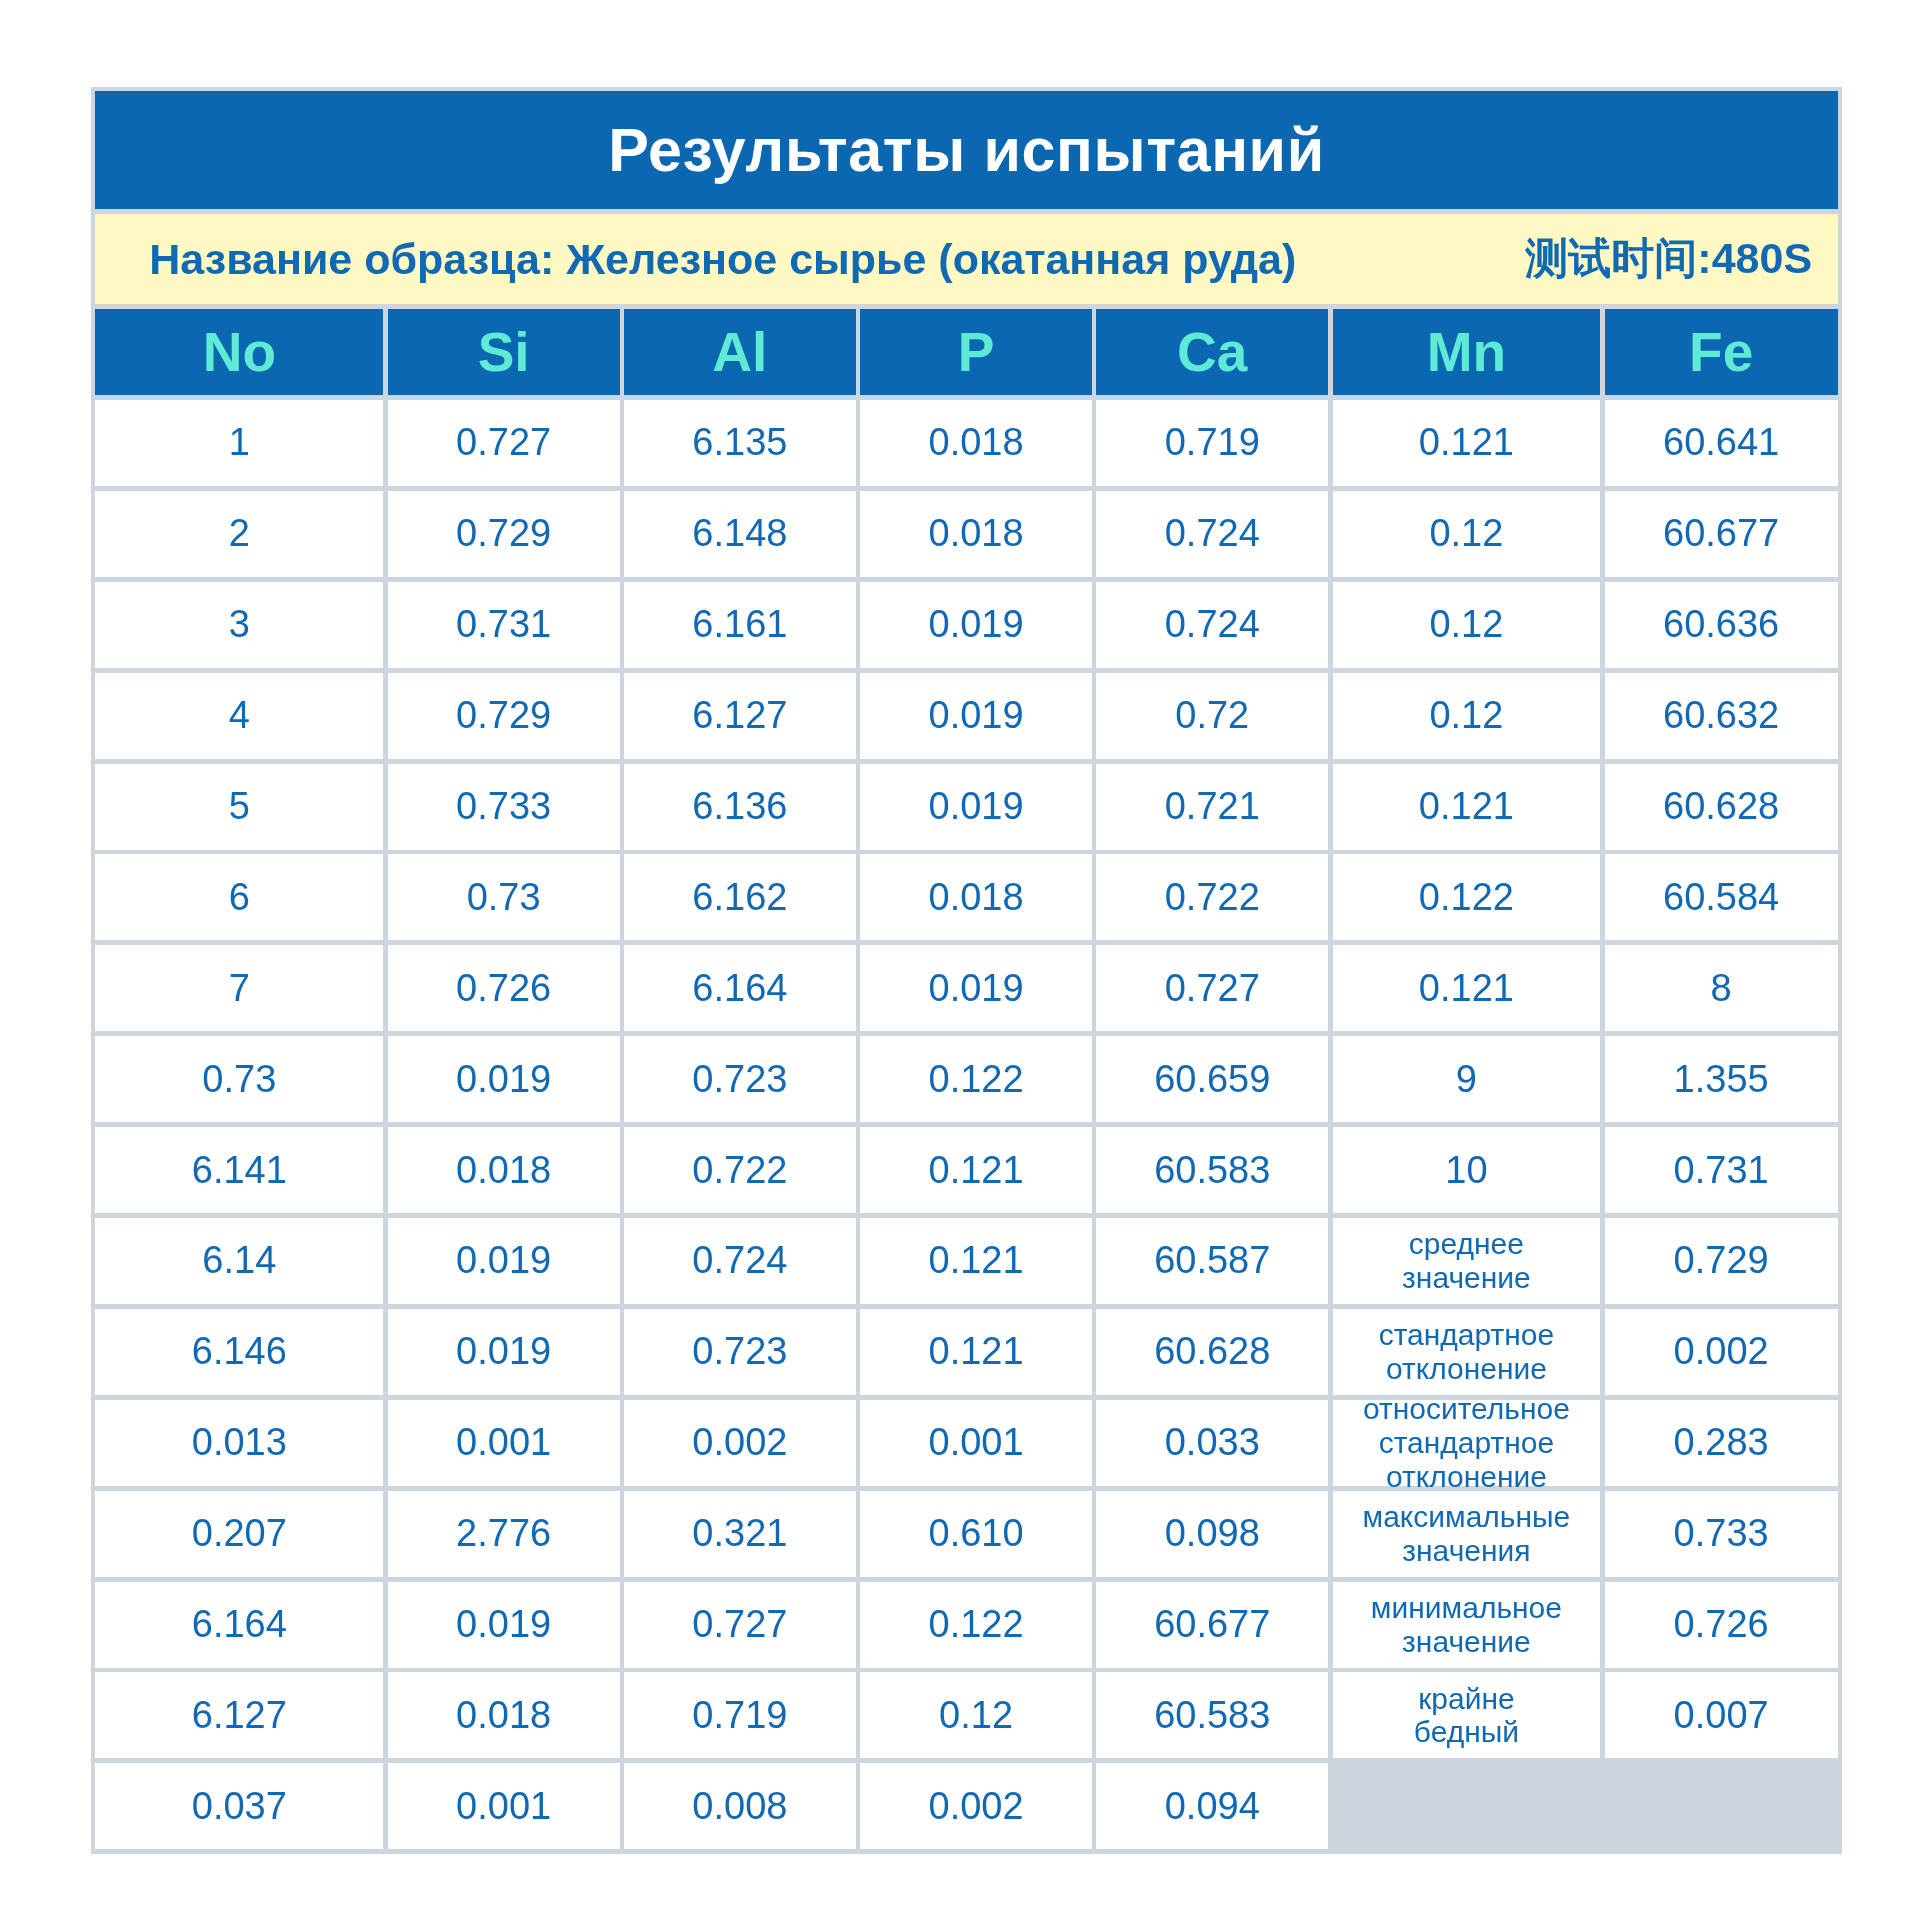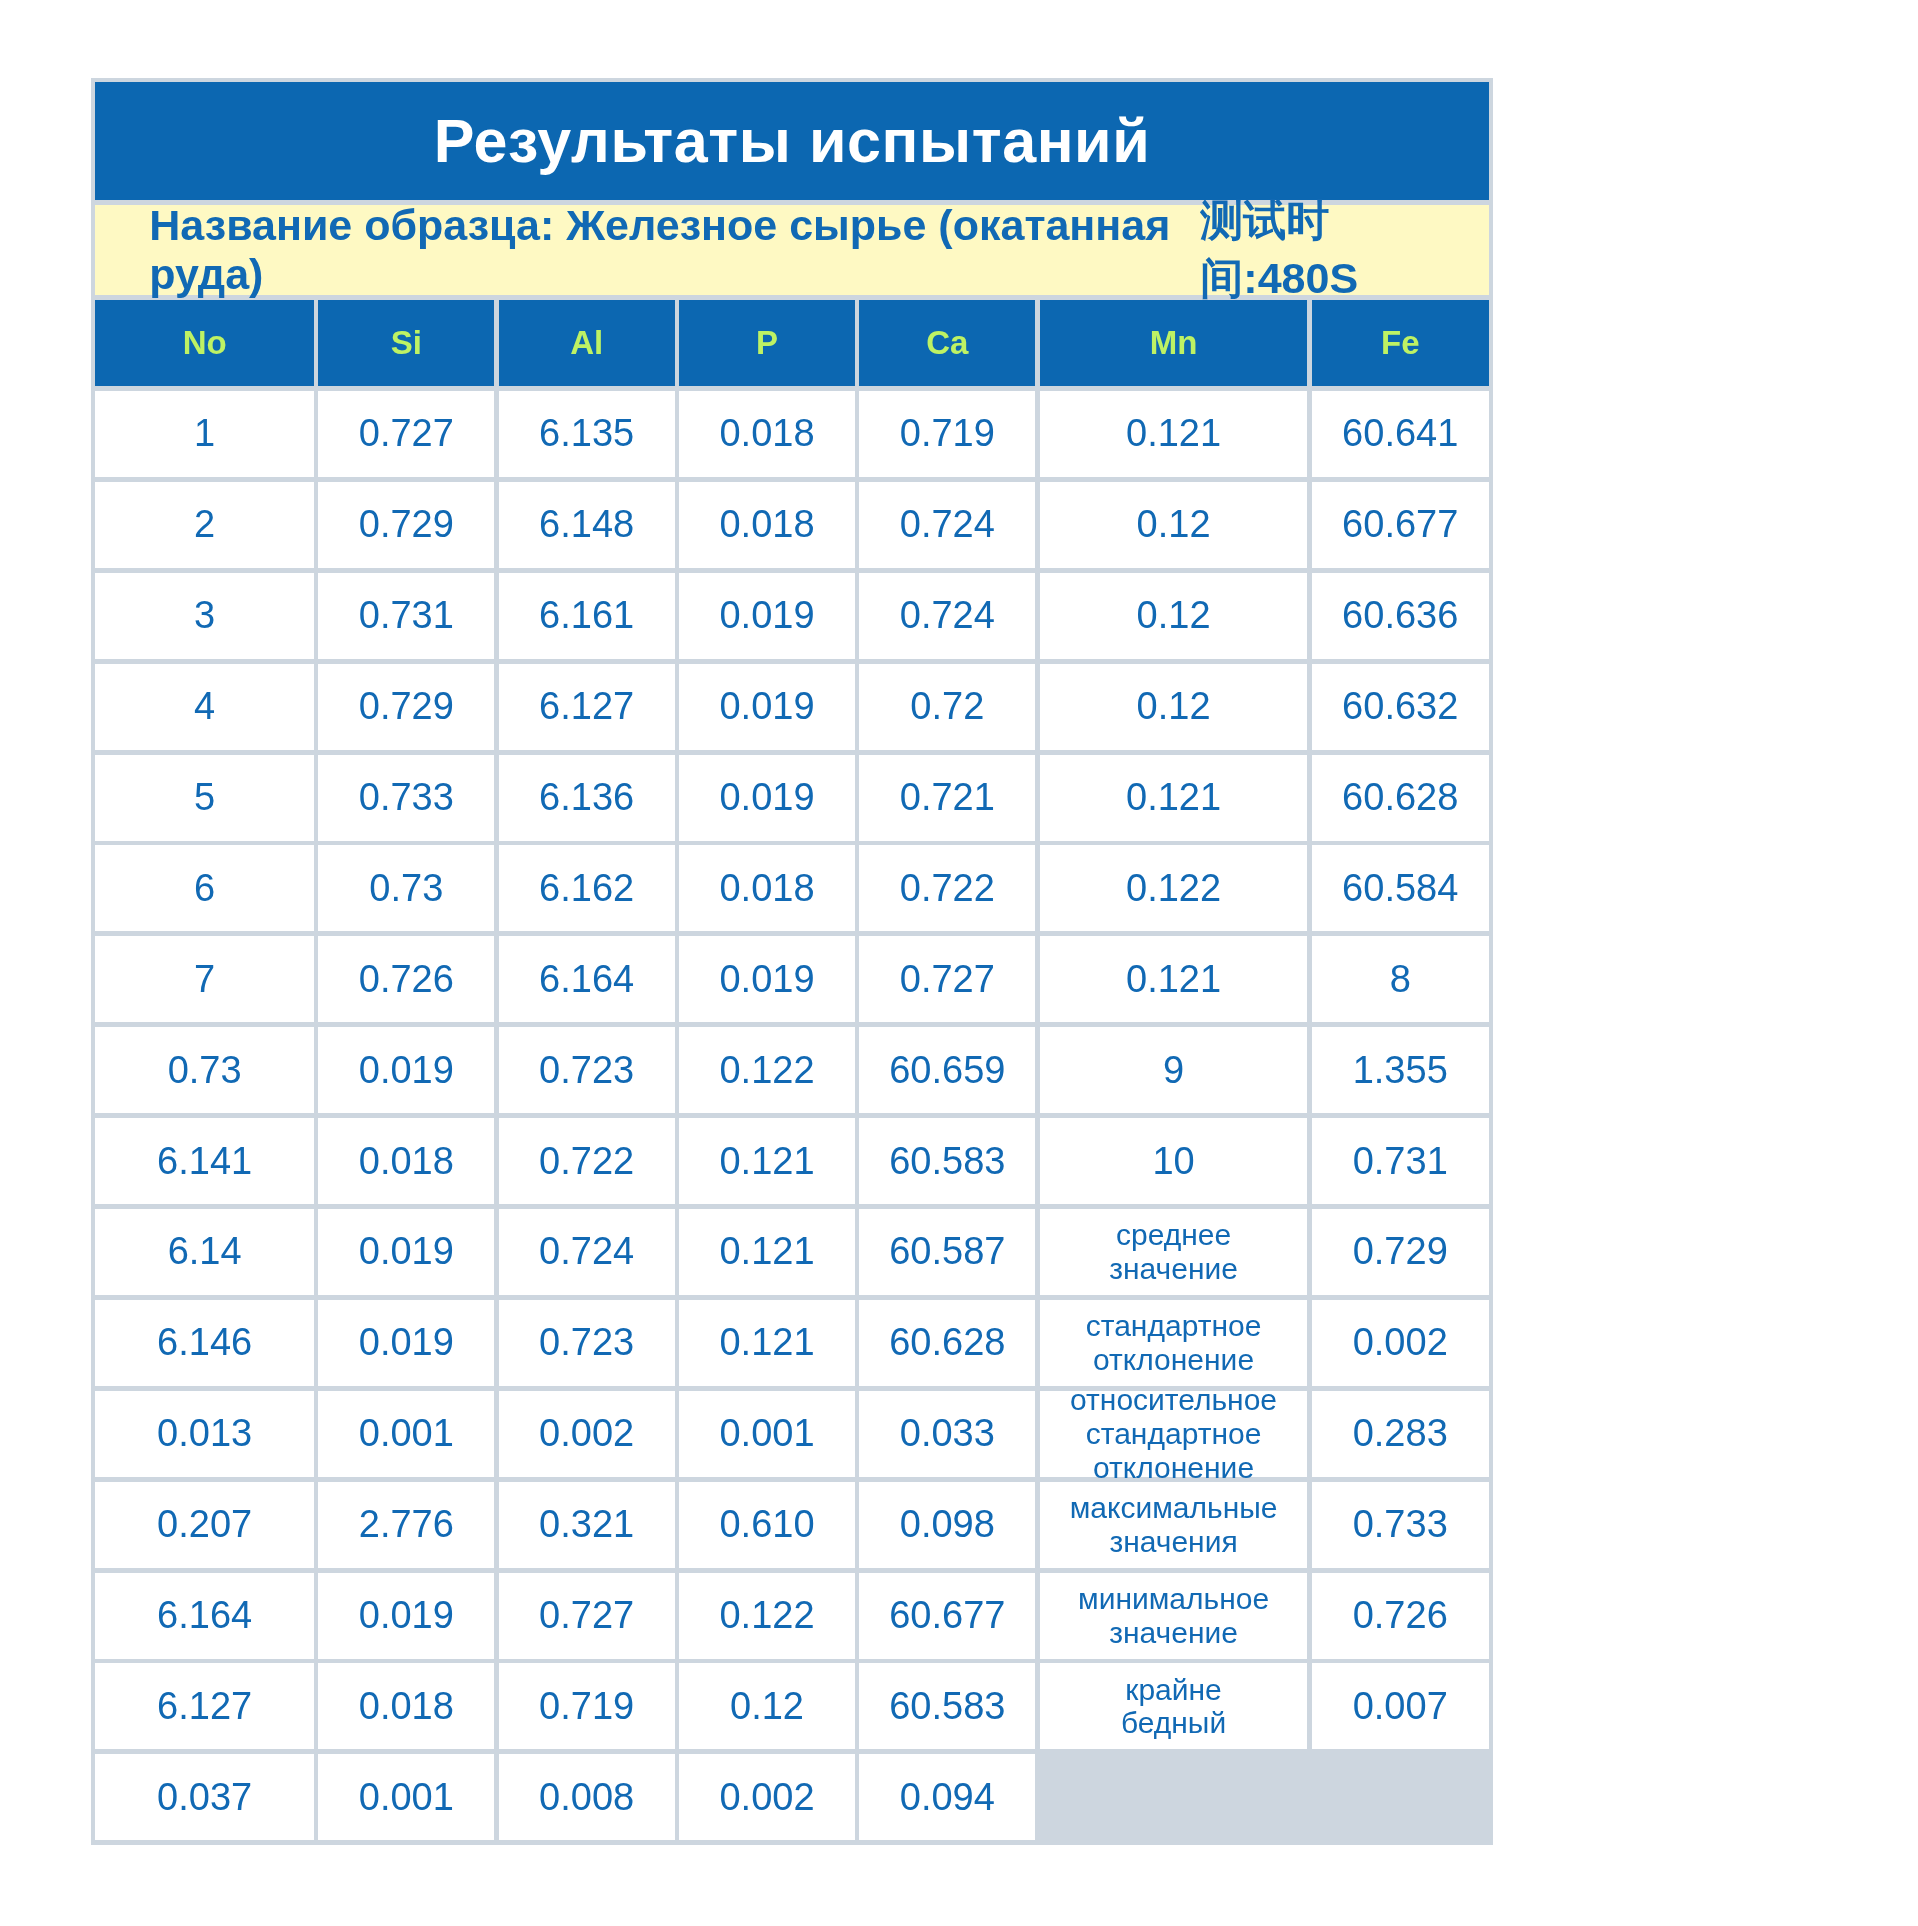--- a/index.html
+++ b/index.html
@@ -8,21 +8,21 @@
     --grid-gray:#cdd6df;
     --page-bg:#ffffff;
   }
   *{margin:0;padding:0;box-sizing:border-box;}
   html,body{background:var(--page-bg);}
   body{
     width:1919px;height:1926px;position:relative;
     font-family:"Liberation Sans","DejaVu Sans",sans-serif;
   }
   .sheet{
-    position:absolute;left:91px;top:78px;width:1402px;
+    position:absolute;left:91px;top:87px;width:1751px;
     background:var(--grid-gray);
     padding:4.3px;
     display:flex;flex-direction:column;row-gap:4.9px;
   }
   .title-bar{
     height:118px;background:var(--blue);color:#ffffff;
     display:flex;align-items:center;justify-content:center;
     font-weight:bold;font-size:61px;letter-spacing:0.6px;
   }
   .subtitle-row{
@@ -35,22 +35,22 @@
     display:grid;
     grid-template-columns:487fr 392fr 392fr 392fr 392fr 392fr 394fr;
     grid-auto-rows:86px;
     column-gap:4.3px;row-gap:4.9px;
   }
   .cell{
     display:flex;align-items:center;justify-content:center;
     text-align:center;
   }
   .cell.head{
-    background:var(--blue);color:#bef264;
-    font-weight:bold;font-size:33px;
+    background:var(--blue);color:#5eead4;
+    font-weight:bold;font-size:55px;
   }
   .cell.val{
     background:#ffffff;color:var(--text-blue);
     font-size:38px;
   }
   .cell.text-label{
     background:#ffffff;color:var(--text-blue);
     font-size:30px;line-height:1.12;
     padding:16px 30px;
   }

